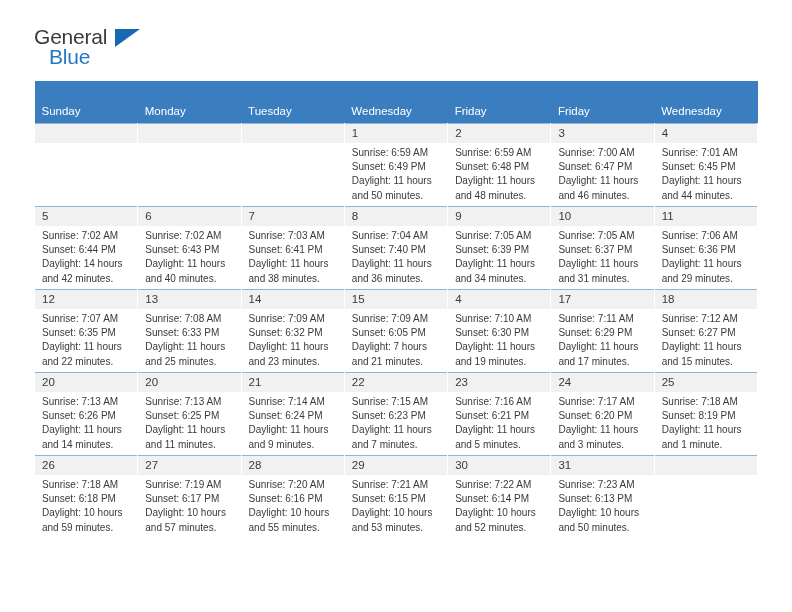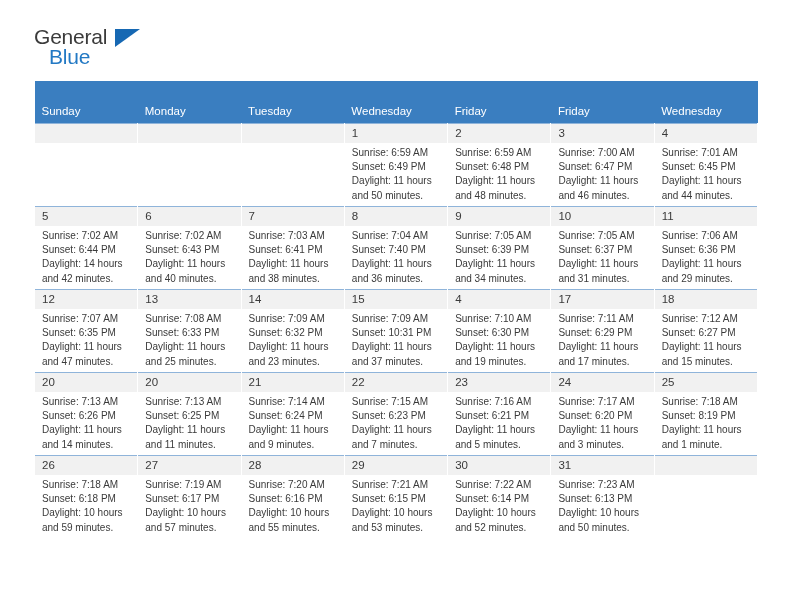--- a/index.html
+++ b/index.html
@@ -303,21 +303,21 @@
               </div>
             </td>
           </tr>
           <tr class="week-row">
             <td>
               <div class="cell-inner">
                 <div class="daynum">12</div>
                 <div class="details">
                   <div>Sunrise: 7:07 AM</div>
                   <div>Sunset: 6:35 PM</div>
-                  <div class="daylight-line">Daylight: 11 hours and 47 minutes.</div>
+                  <div class="daylight-line">Daylight: 11 hours and 22 minutes.</div>
                 </div>
               </div>
             </td>
             <td>
               <div class="cell-inner">
                 <div class="daynum">13</div>
                 <div class="details">
                   <div>Sunrise: 7:08 AM</div>
                   <div>Sunset: 6:33 PM</div>
                   <div class="daylight-line">Daylight: 11 hours and 25 minutes.</div>
@@ -332,22 +332,22 @@
                   <div>Sunset: 6:32 PM</div>
                   <div class="daylight-line">Daylight: 11 hours and 23 minutes.</div>
                 </div>
               </div>
             </td>
             <td>
               <div class="cell-inner">
                 <div class="daynum">15</div>
                 <div class="details">
                   <div>Sunrise: 7:09 AM</div>
-                  <div>Sunset: 10:31 PM</div>
-                  <div class="daylight-line">Daylight: 11 hours and 37 minutes.</div>
+                  <div>Sunset: 6:05 PM</div>
+                  <div class="daylight-line">Daylight: 7 hours and 21 minutes.</div>
                 </div>
               </div>
             </td>
             <td>
               <div class="cell-inner">
                 <div class="daynum">4</div>
                 <div class="details">
                   <div>Sunrise: 7:10 AM</div>
                   <div>Sunset: 6:30 PM</div>
                   <div class="daylight-line">Daylight: 11 hours and 19 minutes.</div>

